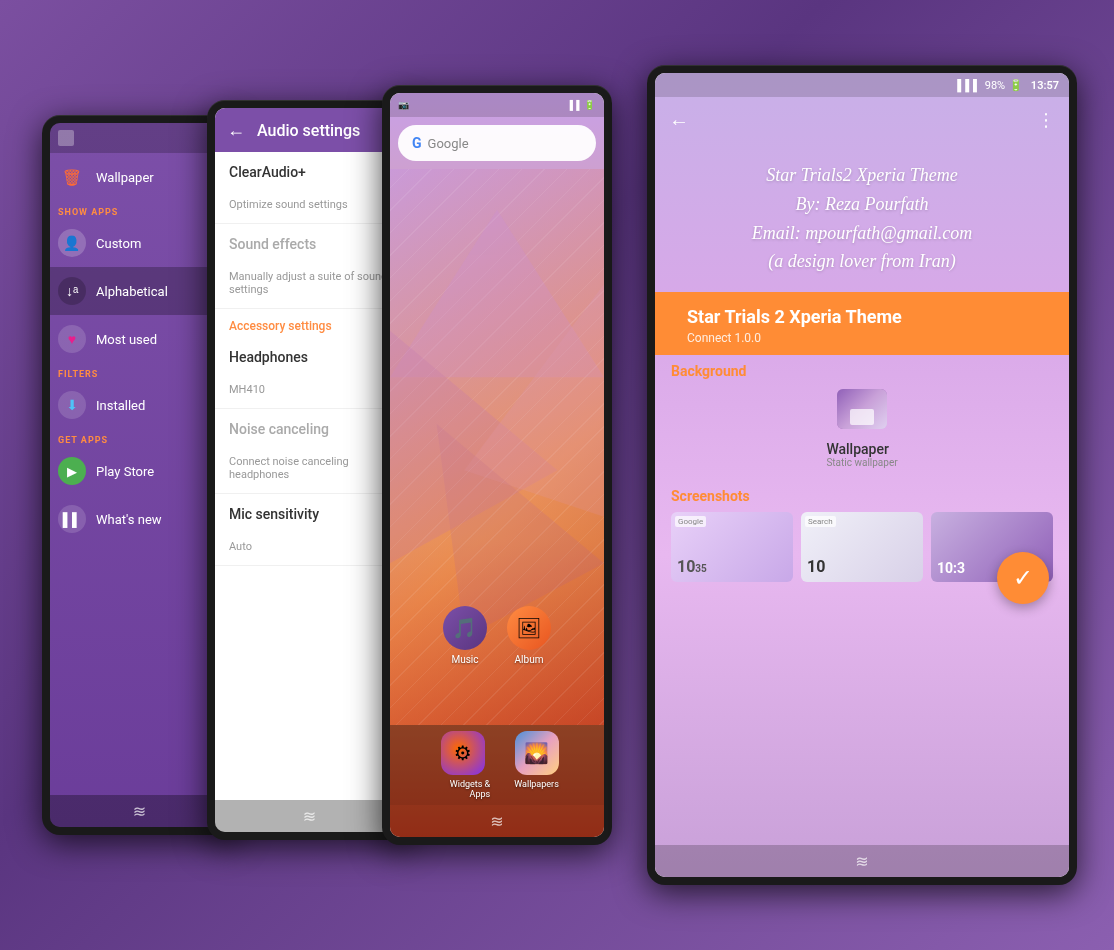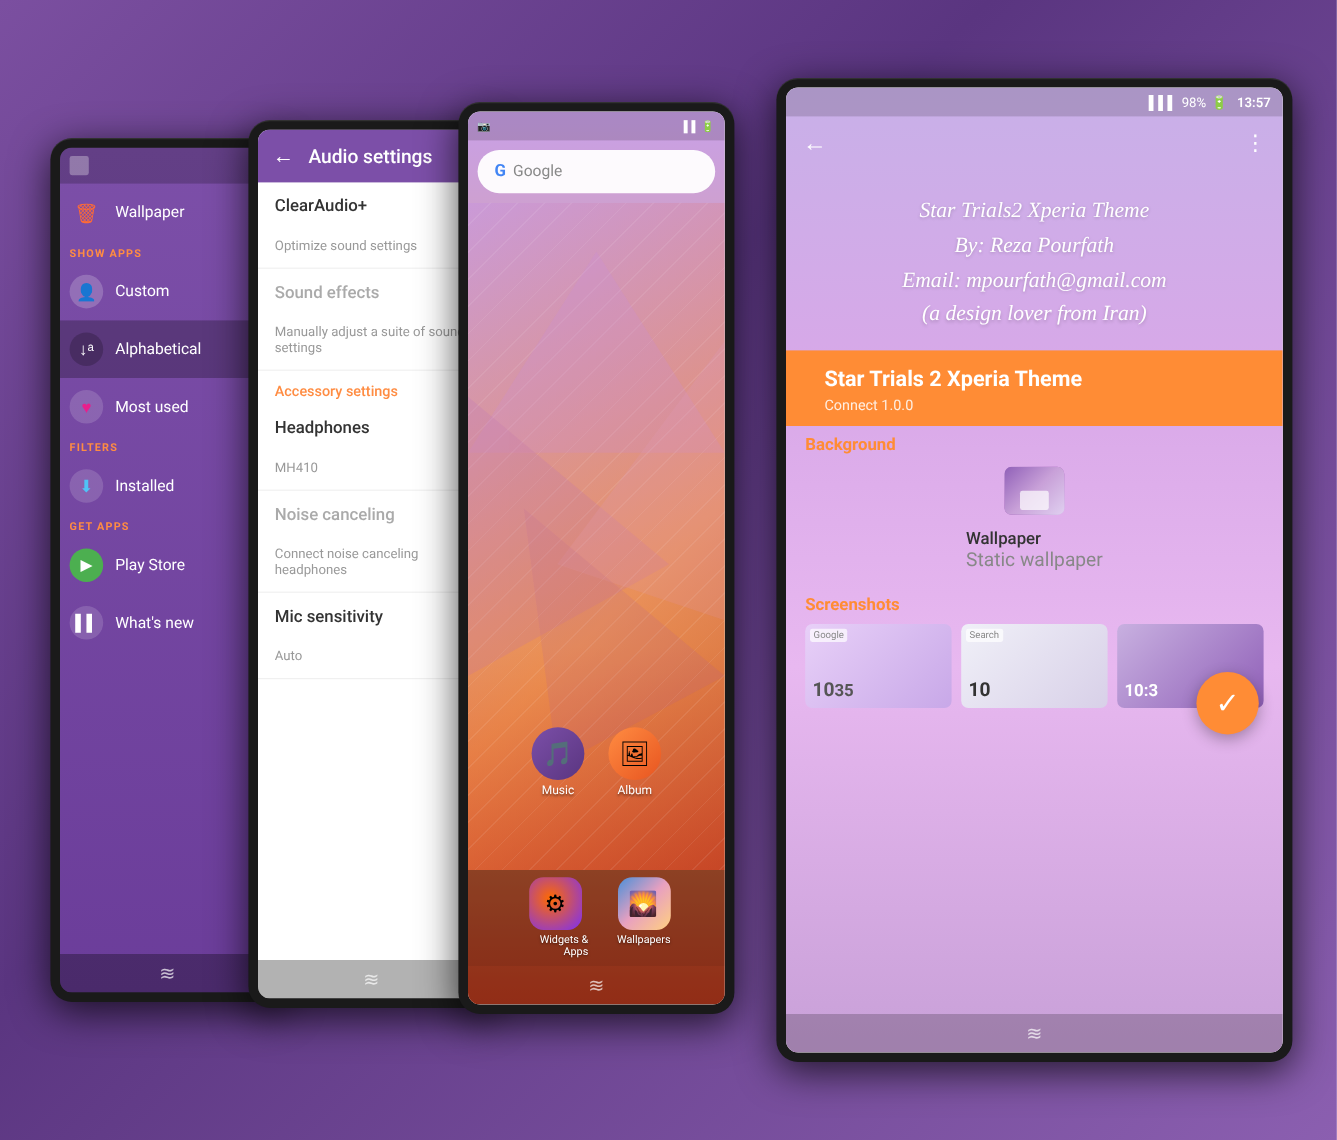--- a/index.html
+++ b/index.html
@@ -387,21 +387,21 @@
       height: 16px;
       background: rgba(255,255,255,0.7);
       border-radius: 2px;
     }
     .wallpaper-info .wp-name {
       font-size: 14px;
       color: #333;
       font-weight: 500;
     }
     .wallpaper-info .wp-type {
-      font-size: 16px;
+      font-size: 10px;
       color: #888;
     }
     .screenshots-section {
       padding: 12px 16px;
     }
     .screenshots-label {
       font-size: 14px;
       font-weight: bold;
       color: #ff8c35;
       margin-bottom: 8px;
@@ -666,21 +666,21 @@
               <div class="wp-type">Static wallpaper</div>
             </div>
           </div>
         </div>
 
         <div class="screenshots-section">
           <div class="screenshots-label">Screenshots</div>
           <div class="screenshots-row">
             <div class="screenshot-thumb st-1">
               <div style="position:absolute;top:4px;left:4px;font-size:8px;color:#888;background:rgba(255,255,255,0.7);padding:1px 3px;border-radius:2px;">Google</div>
-              <div class="screenshot-mini-time">10<span style="font-size:14px;">35</span></div>
+              <div class="screenshot-mini-time">10<span style="font-size:10px;">35</span></div>
             </div>
             <div class="screenshot-thumb st-2">
               <div style="position:absolute;top:4px;left:4px;font-size:8px;color:#888;background:rgba(255,255,255,0.7);padding:1px 3px;border-radius:2px;">Search</div>
               <div class="screenshot-mini-time" style="color:#333;">10</div>
             </div>
             <div class="screenshot-thumb st-3">
               <div style="position:absolute;top:4px;left:4px;font-size:8px;color:#eee;padding:1px 3px;"></div>
               <div class="screenshot-mini-time" style="color:#fff;font-size:14px;">10:3</div>
             </div>
           </div>

